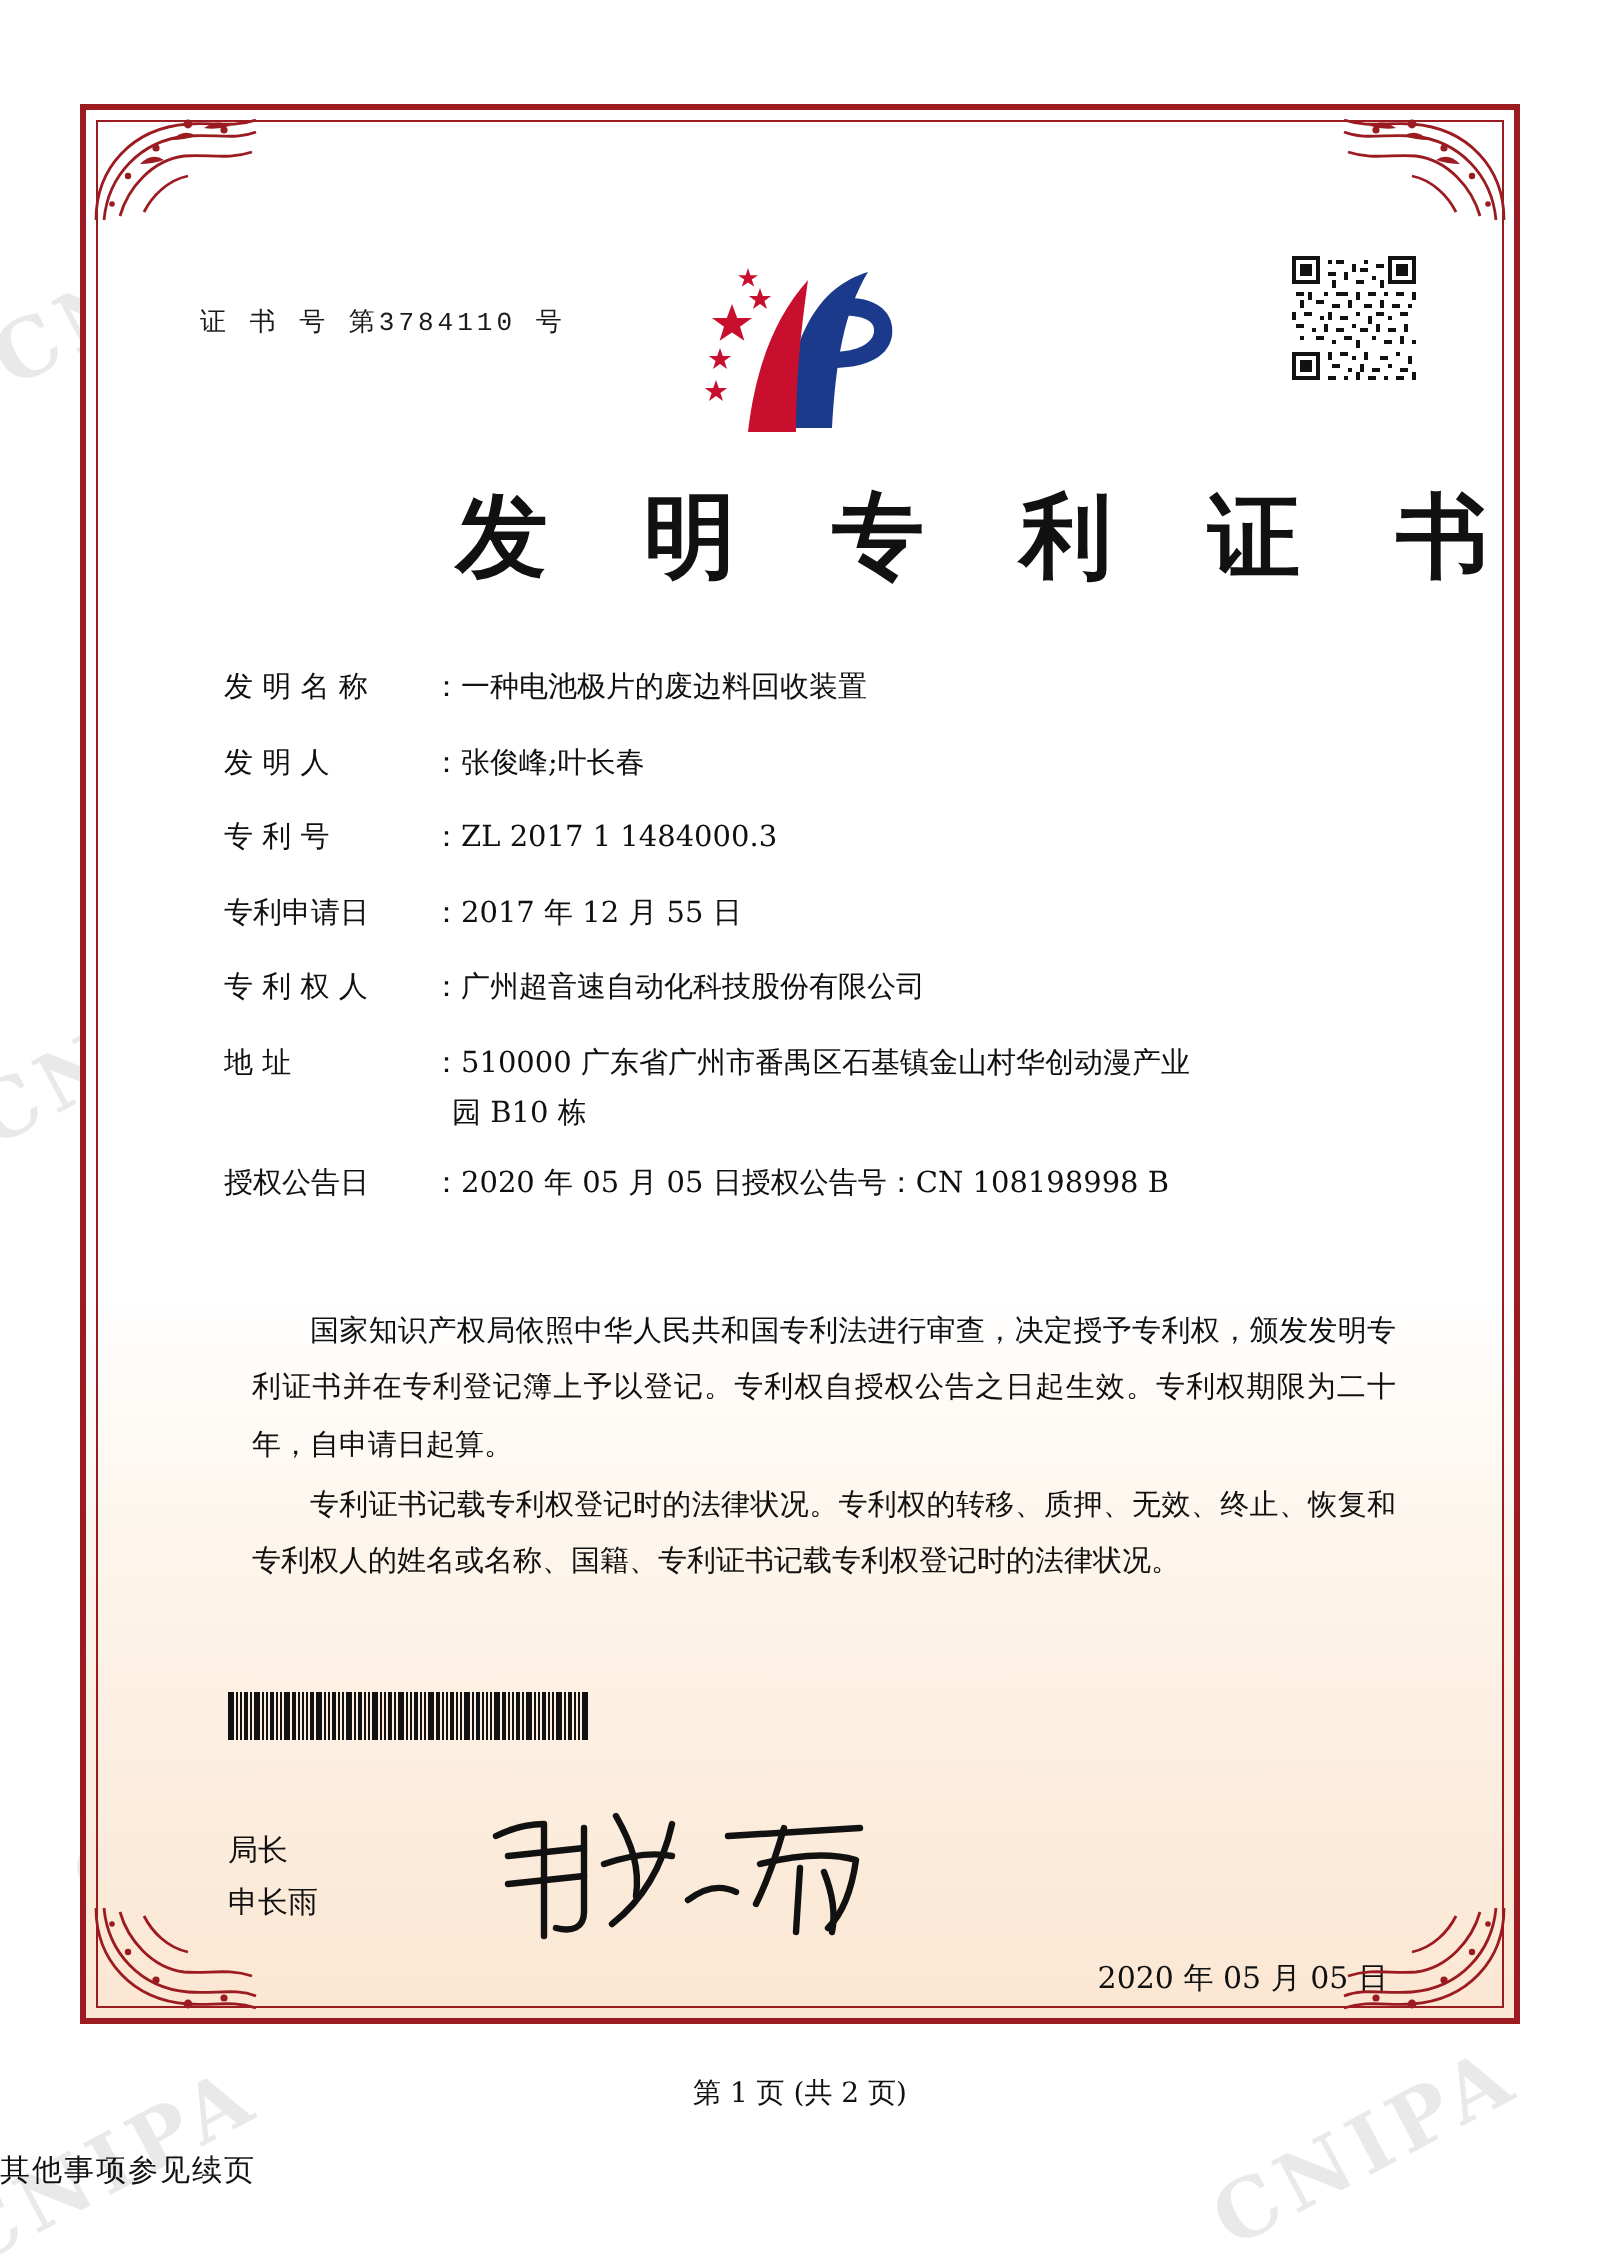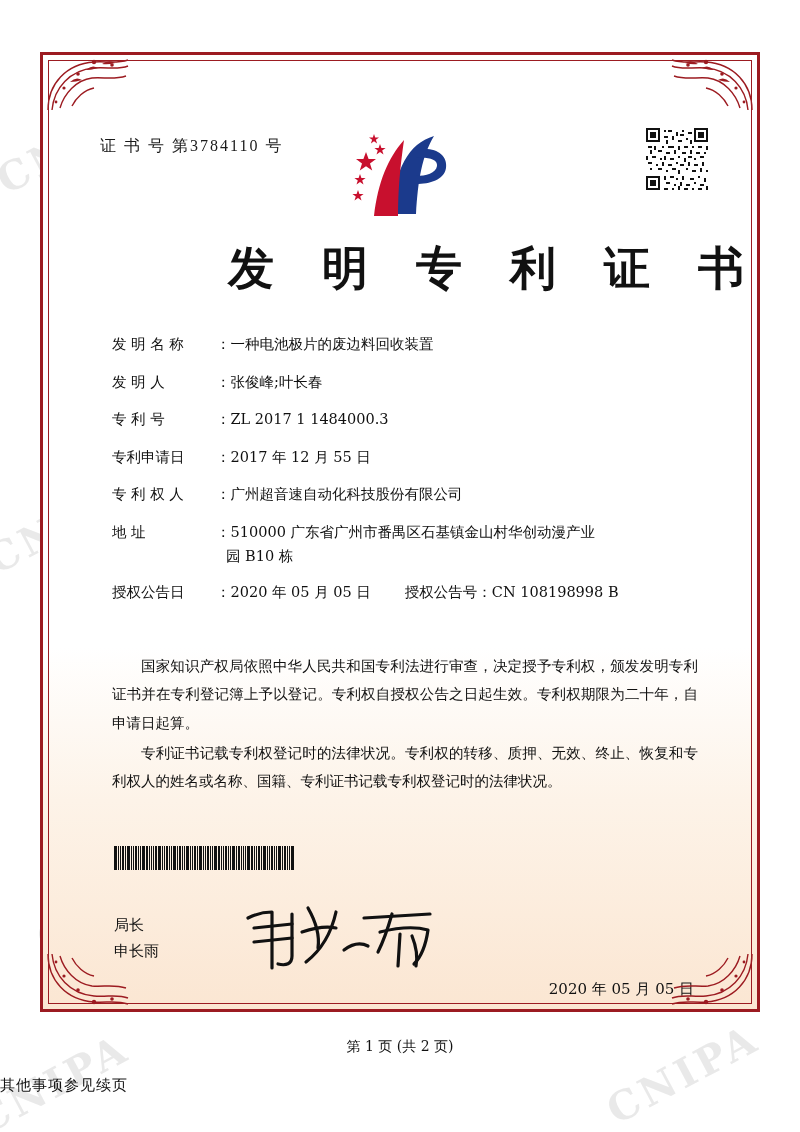--- a/index.html
+++ b/index.html
@@ -66,25 +66,25 @@
   .corner svg { display: block; }
   .c-tl { left: 2px;  top: 2px; }
   .c-tr { right: 2px; top: 2px;  transform: scaleX(-1); }
   .c-bl { left: 2px;  bottom: 2px; transform: scaleY(-1); }
   .c-br { right: 2px; bottom: 2px; transform: scale(-1,-1); }
 
   
   .cert-no {
     position: absolute;
     left: 60px;
-    top: 84px;
-    font-size: 16px;
+    top: 100px;
+    font-size: 13px;
     color: #1a1a1a;
     letter-spacing: 2px;
-    font-family: Liberation Serif, serif;
+    font-family: Liberation Mono, monospace;
   }
   .qr {
     position: absolute;
     right: 52px;
     top: 76px;
     width: 62px;
     height: 62px;
   }
   .qr canvas, .qr svg { display:block; }
 
@@ -132,38 +132,37 @@
   .flabel {
     width: 104px;
     flex: 0 0 104px;
     letter-spacing: 0px;
     white-space: nowrap;
   }
   .fsep { flex: 0 0 10px; }
   .fvalue { flex: 1 1 auto; }
   .frow.two .fvalue { flex: 0 0 auto; }
   .sub-label {
-    margin-left: 34px;
     white-space: nowrap;
   }
   .addr-line2 { padding-left: 114px; margin-top: -12px; margin-bottom: 16px; }
 
   
   .paras {
     position: absolute;
     left: 72px;
     right: 62px;
     top: 600px;
     font-size: 14.5px;
     line-height: 1.95;
     color: #101010;
     text-align: justify;
     font-family: "DejaVu Serif", "Liberation Serif", serif;
   }
-  .paras p { margin: 0 0 2px 0; text-indent: 29px; }
+  .paras p { margin: 0 0 2px 14px; text-indent: 29px; }
 
   
   .barcode {
     position: absolute;
     left: 74px;
     top: 794px;
     height: 24px;
     display: flex;
     align-items: flex-end;
   }

